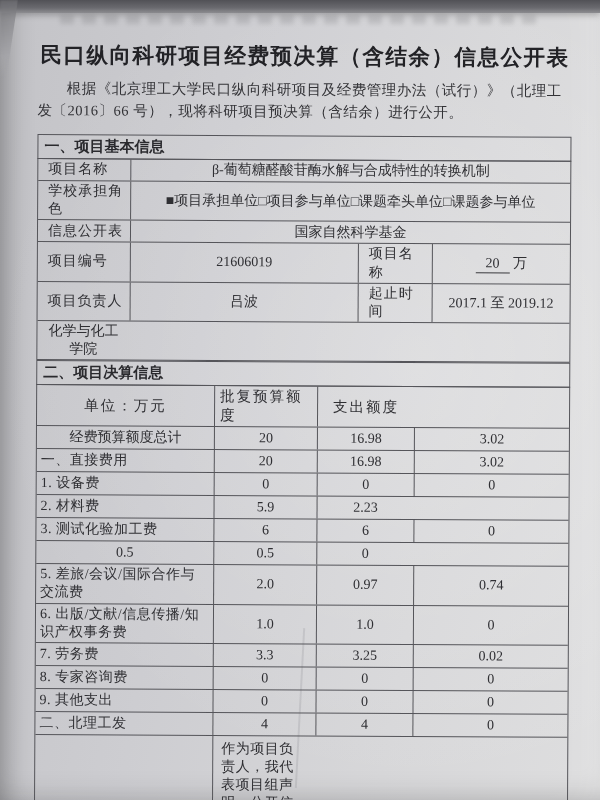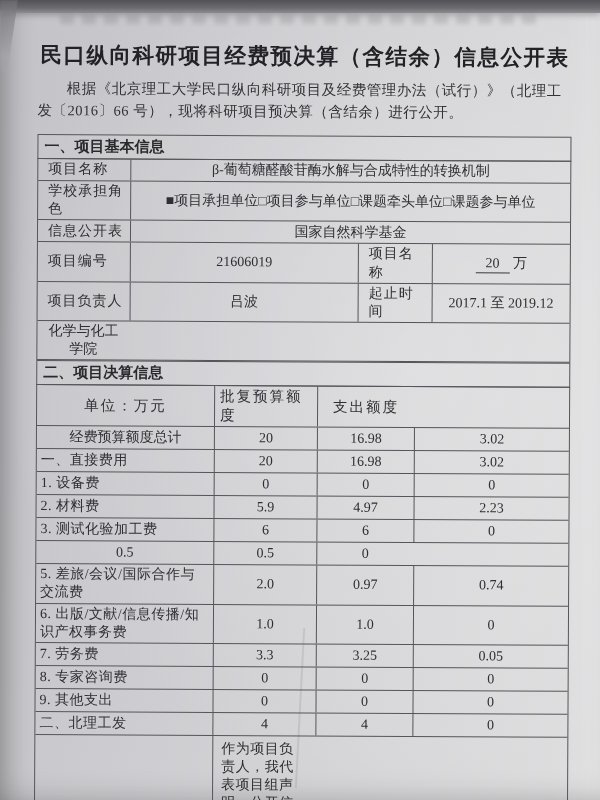--- a/index.html
+++ b/index.html
@@ -145,21 +145,20 @@
       </div>
       <div class="r">
         <div class="c rowlab">1. 设备费</div>
         <div class="c ctr">0</div>
         <div class="c ctr">0</div>
         <div class="c ctr">0</div>
       </div>
       <div class="r">
         <div class="c rowlab">2. 材料费</div>
         <div class="c ctr">5.9</div>
-        <div class="c ctr">4.97</div>
         <div class="c ctr">2.23</div>
       </div>
       <div class="r">
         <div class="c rowlab">3. 测试化验加工费</div>
         <div class="c ctr">6</div>
         <div class="c ctr">6</div>
         <div class="c ctr">0</div>
       </div>
       <div class="r">
         <div class="c ctr">0.5</div>
@@ -175,21 +174,21 @@
       <div class="r">
         <div class="c rowlab">6. 出版/文献/信息传播/知识产权事务费</div>
         <div class="c ctr">1.0</div>
         <div class="c ctr">1.0</div>
         <div class="c ctr">0</div>
       </div>
       <div class="r">
         <div class="c rowlab">7. 劳务费</div>
         <div class="c ctr">3.3</div>
         <div class="c ctr">3.25</div>
-        <div class="c ctr">0.05</div>
+        <div class="c ctr">0.02</div>
       </div>
       <div class="r">
         <div class="c rowlab">8. 专家咨询费</div>
         <div class="c ctr">0</div>
         <div class="c ctr">0</div>
         <div class="c ctr">0</div>
       </div>
       <div class="r">
         <div class="c rowlab">9. 其他支出</div>
         <div class="c ctr">0</div>

